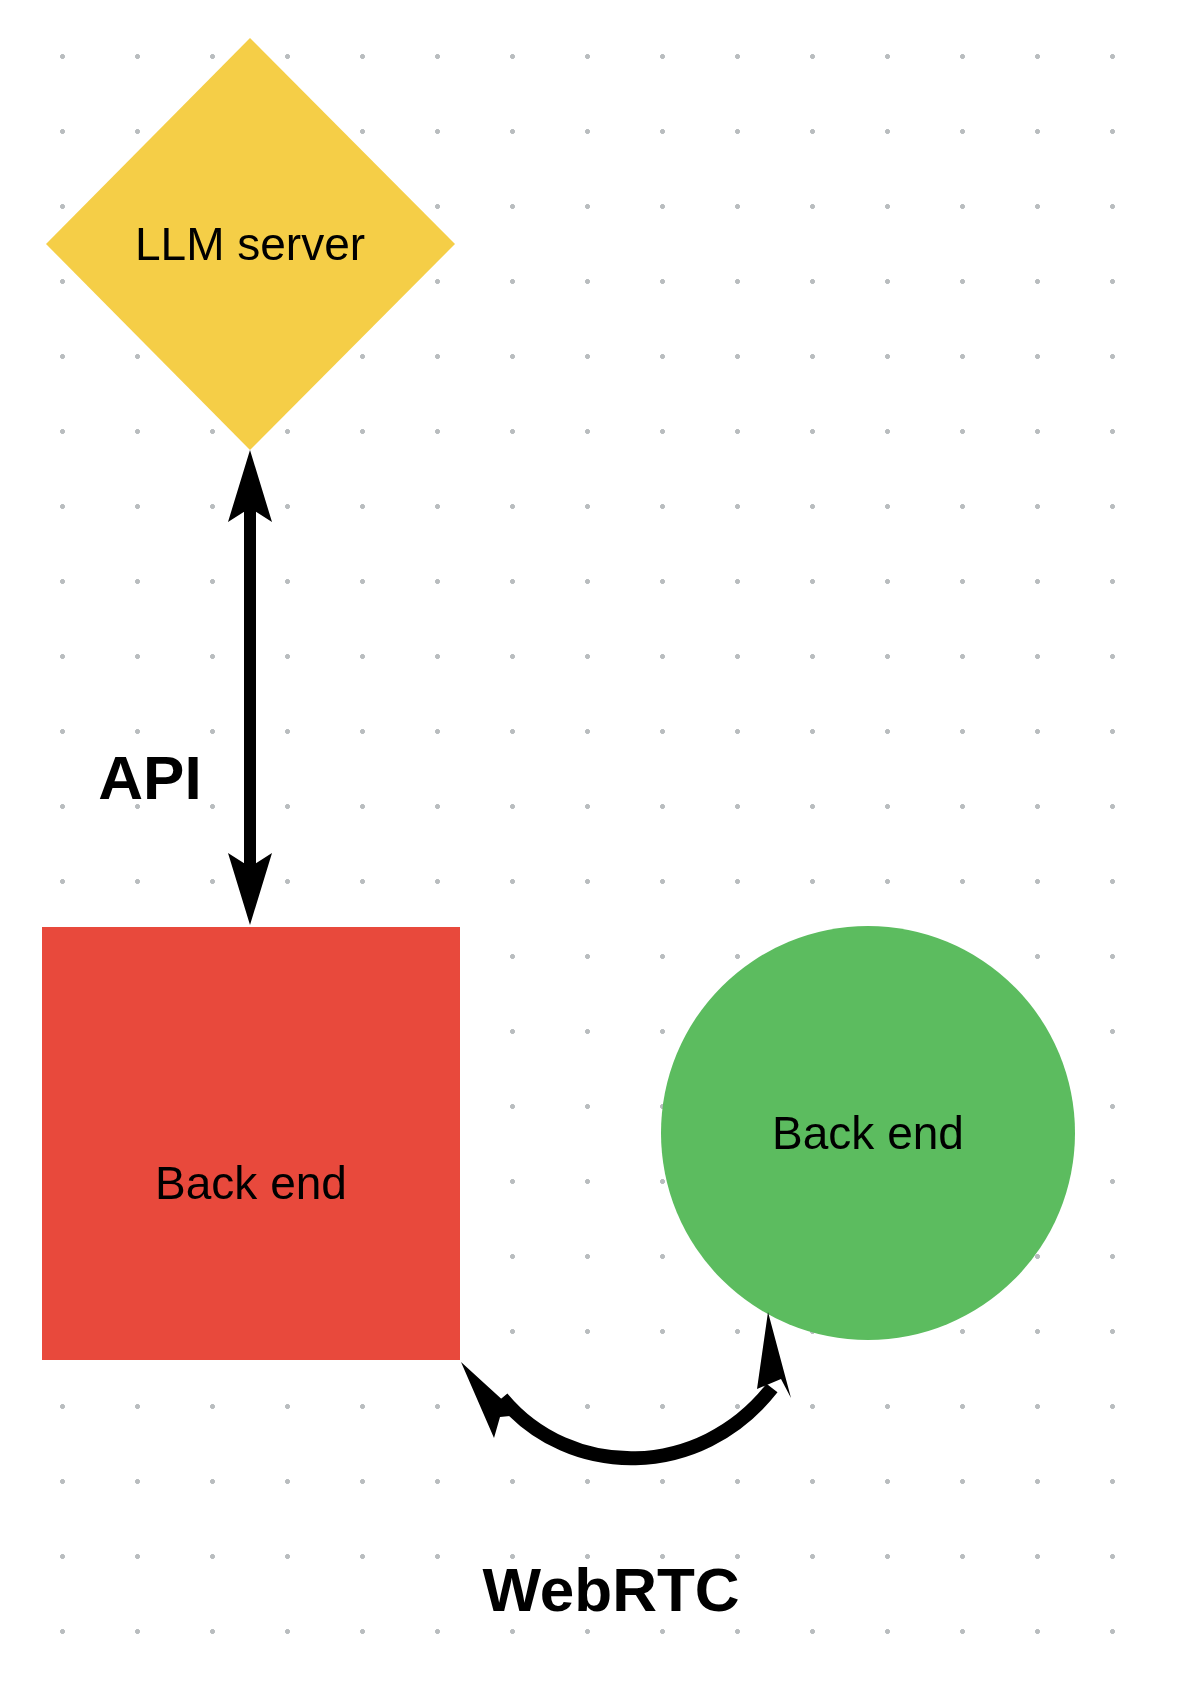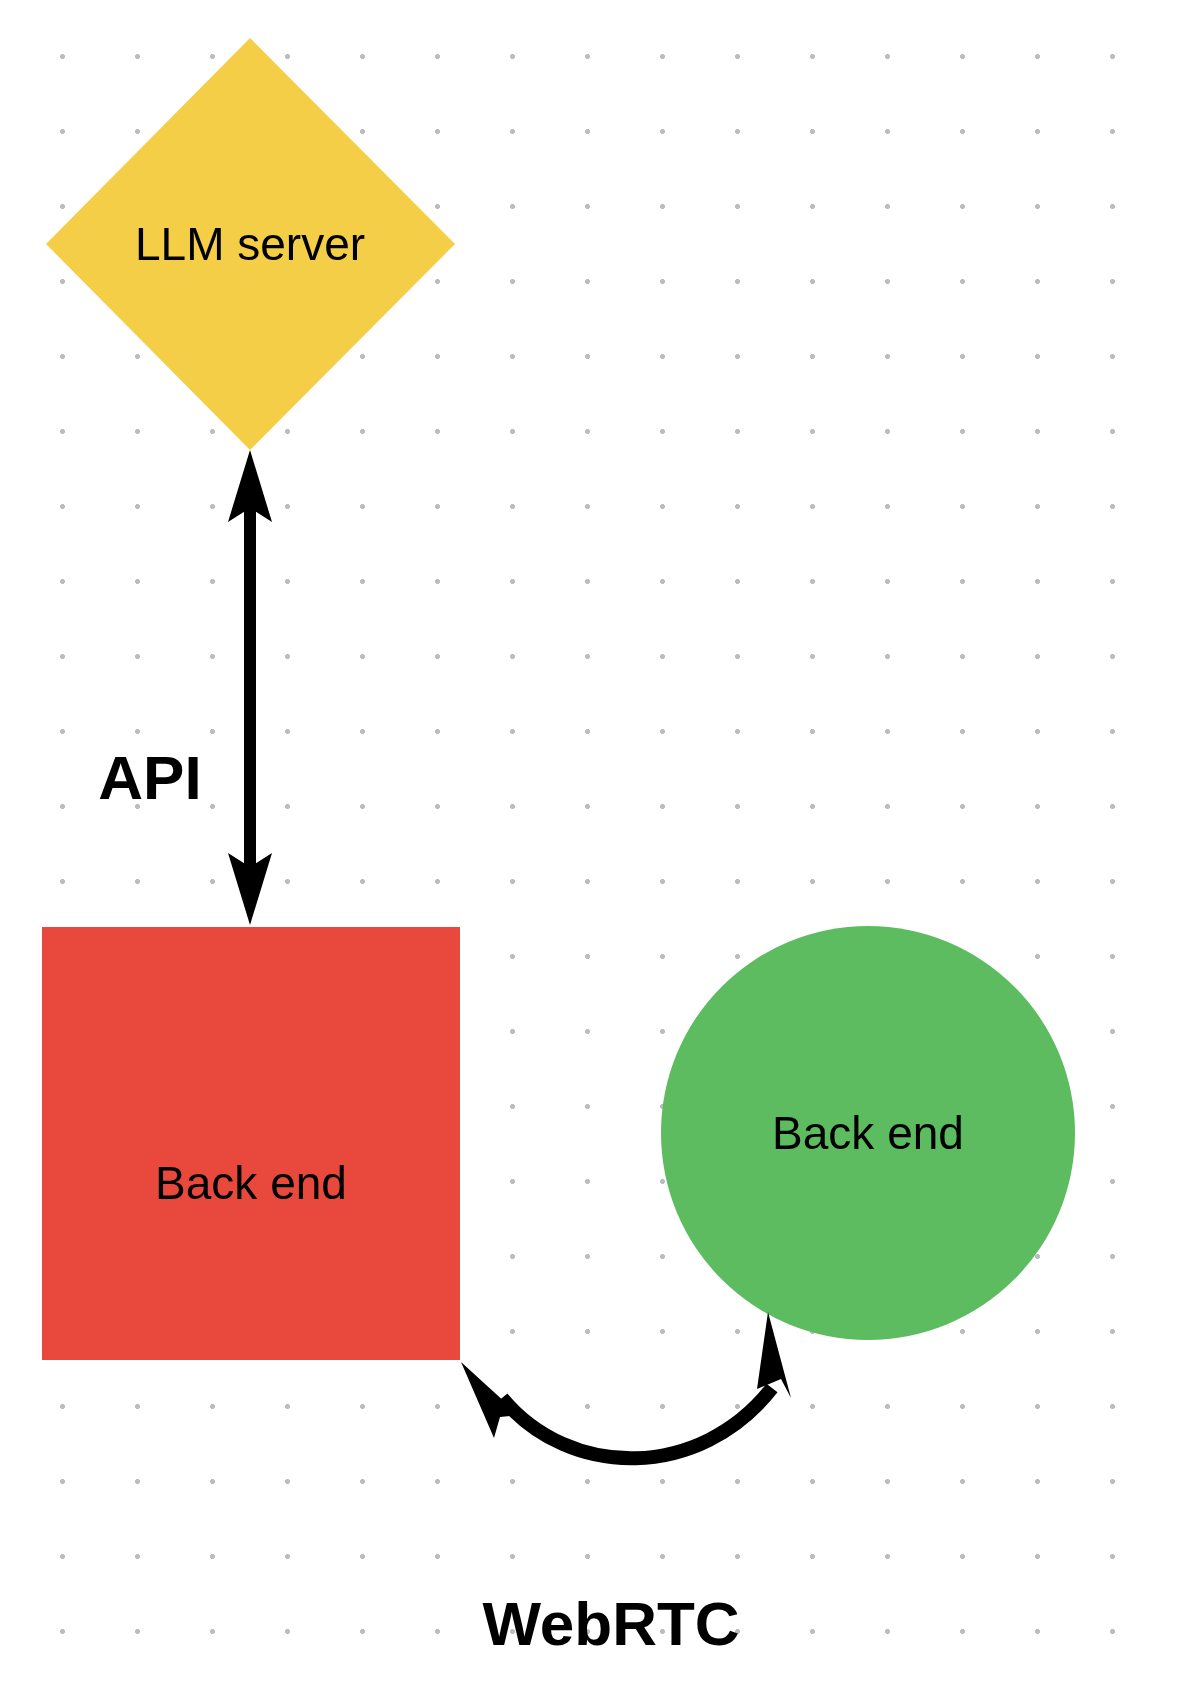--- a/index.html
+++ b/index.html
@@ -75,15 +75,15 @@
   </svg>
 
   <div class="node-label" style="left:250px; top:244px;">LLM server</div>
 
   <div class="node-label" style="left:251px; top:1183px;">Back end</div>
 
   <div class="node-label" style="left:868px; top:1133px;">Back end</div>
 
   <div class="edge-label" style="left:150px; top:778px;">API</div>
 
-  <div class="edge-label" style="left:611px; top:1590px;margin-top:34px;">WebRTC</div>
+  <div class="edge-label" style="left:611px; top:1590px;">WebRTC</div>
 
 </div>
 
 </body></html>

